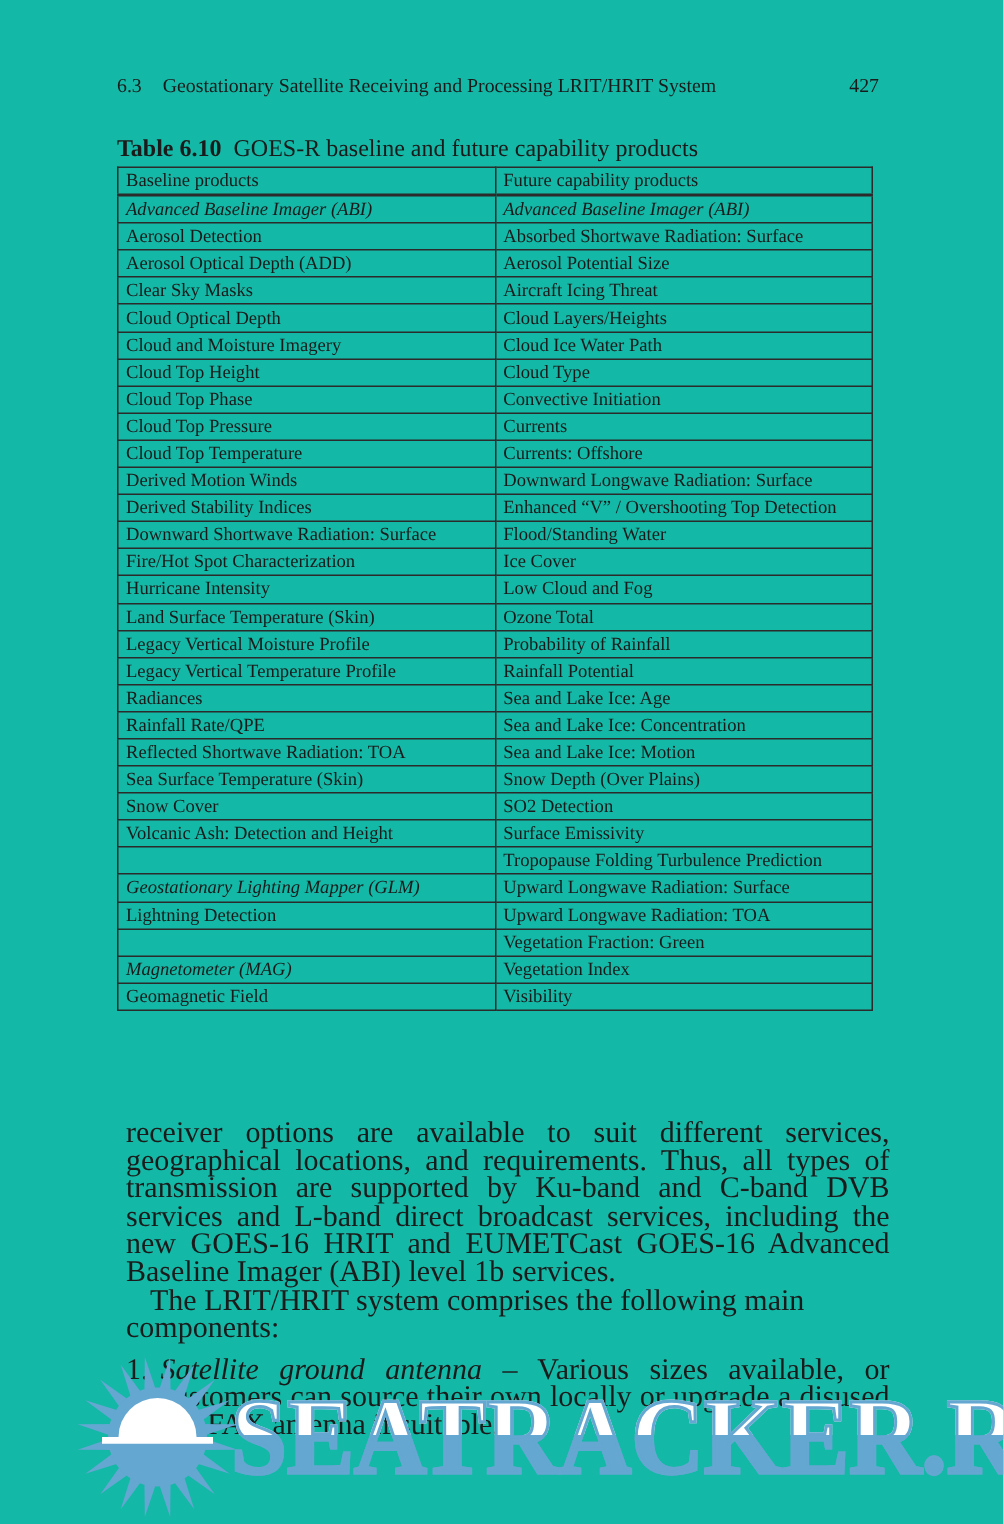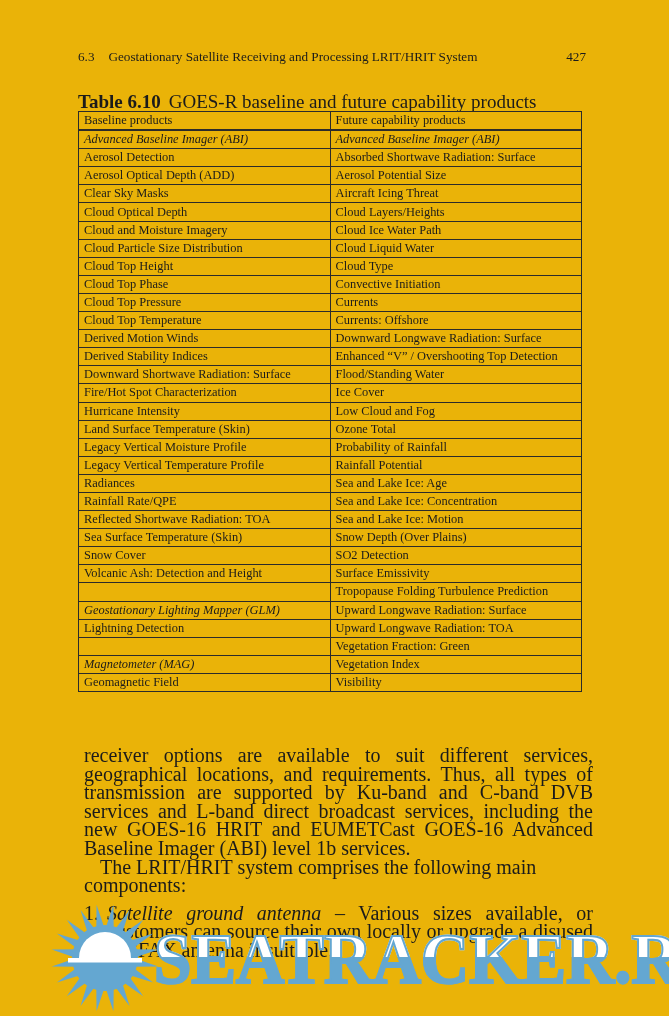--- a/index.html
+++ b/index.html
@@ -1,35 +1,35 @@
 <!DOCTYPE html>
 <html><head>
 <meta charset="utf-8">
 <style>
   html,body{margin:0;padding:0;background:#ffffff;}
   .page{
     position:relative;
     width:669px;height:1016px;
-    background:#eab308;
+    background:#14b8a6;
     font-family:"Liberation Serif", serif;
     color:#1b1b1b;
     overflow:hidden;
   }
   
   .runhead{
     position:absolute;top:49px;left:78px;width:508px;
     display:flex;align-items:baseline;
     font-size:13.2px;
   }
   .runhead .sec{margin-right:14px;}
   .runhead .pageno{margin-left:auto;}
   
   .caption{
     position:absolute;top:91px;left:78px;width:508px;
-    font-size:19px;
+    font-size:16px;
   }
   .caption .lbl{font-weight:bold;margin-right:8px;}
   
   table.products{
     position:absolute;top:111px;left:78px;
     width:504px;
     border-collapse:collapse;
     table-layout:fixed;
   }
   table.products th, table.products td{
@@ -123,24 +123,20 @@
           <td>Clear Sky Masks</td>
           <td>Aircraft Icing Threat</td>
         </tr>
         <tr>
           <td>Cloud Optical Depth</td>
           <td>Cloud Layers/Heights</td>
         </tr>
         <tr>
           <td>Cloud and Moisture Imagery</td>
           <td>Cloud Ice Water Path</td>
-        </tr>
-        <tr>
-          <td>Cloud Particle Size Distribution</td>
-          <td>Cloud Liquid Water</td>
         </tr>
         <tr>
           <td>Cloud Top Height</td>
           <td>Cloud Type</td>
         </tr>
         <tr>
           <td>Cloud Top Phase</td>
           <td>Convective Initiation</td>
         </tr>
         <tr>

